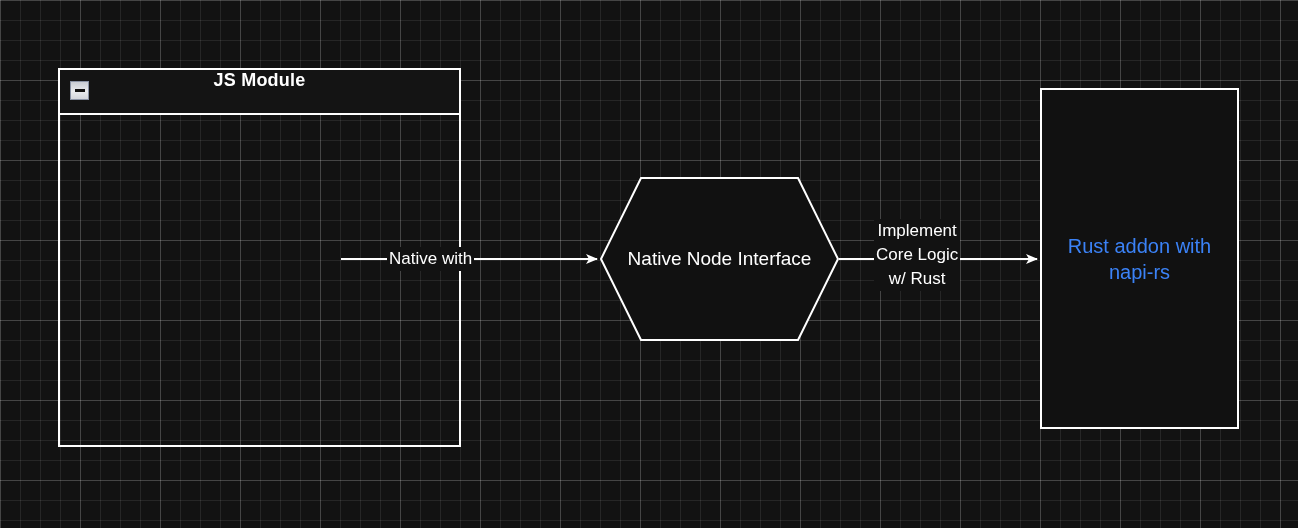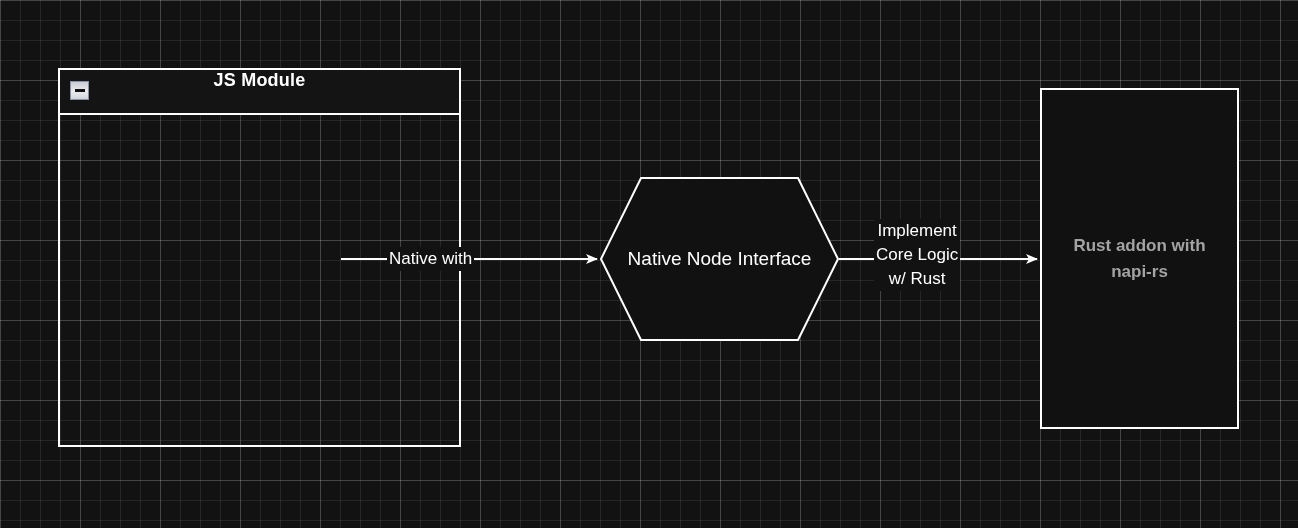--- a/index.html
+++ b/index.html
@@ -135,27 +135,26 @@
     width: 199px;
     height: 341px;
     border: 2px solid #ffffff;
     box-sizing: border-box;
     background: #111111;
     display: flex;
     align-items: center;
     justify-content: center;
   }
   .rect-label {
-    color: #a3a3a3;
-    font-size: 17px;
+    color: #3b82f6;
+    font-size: 20px;
     line-height: 26px;
     text-align: center;
     padding: 0 10px;
     white-space: pre-line;
-    font-weight: bold;
   }
 
   
   .edge-layer {
     position: absolute;
     left: 0; top: 0;
     width: 1298px;
     height: 528px;
     pointer-events: none;
   }

